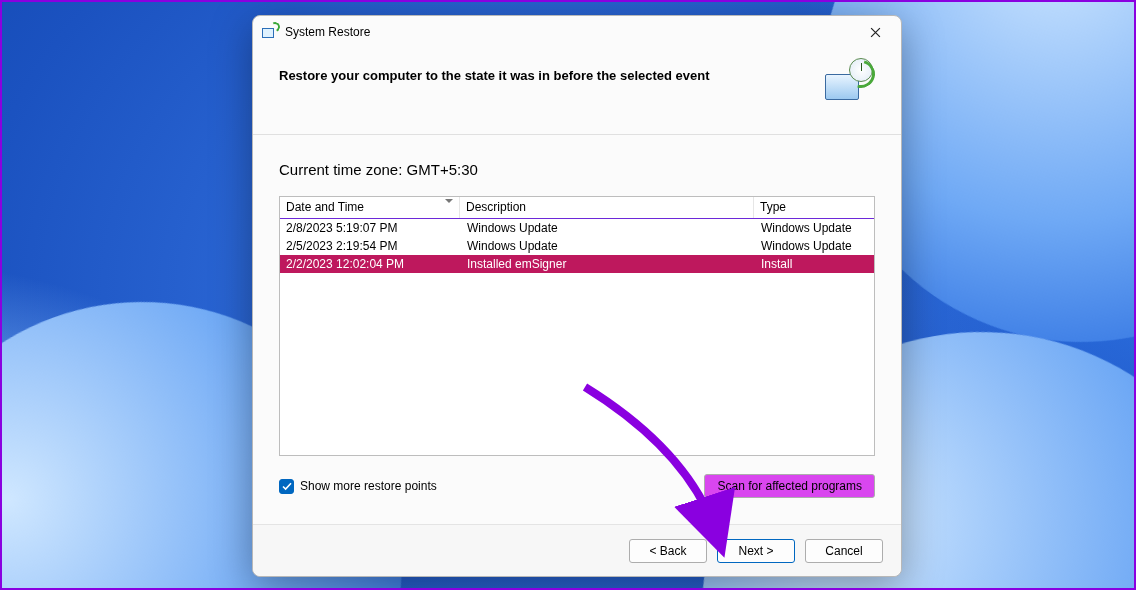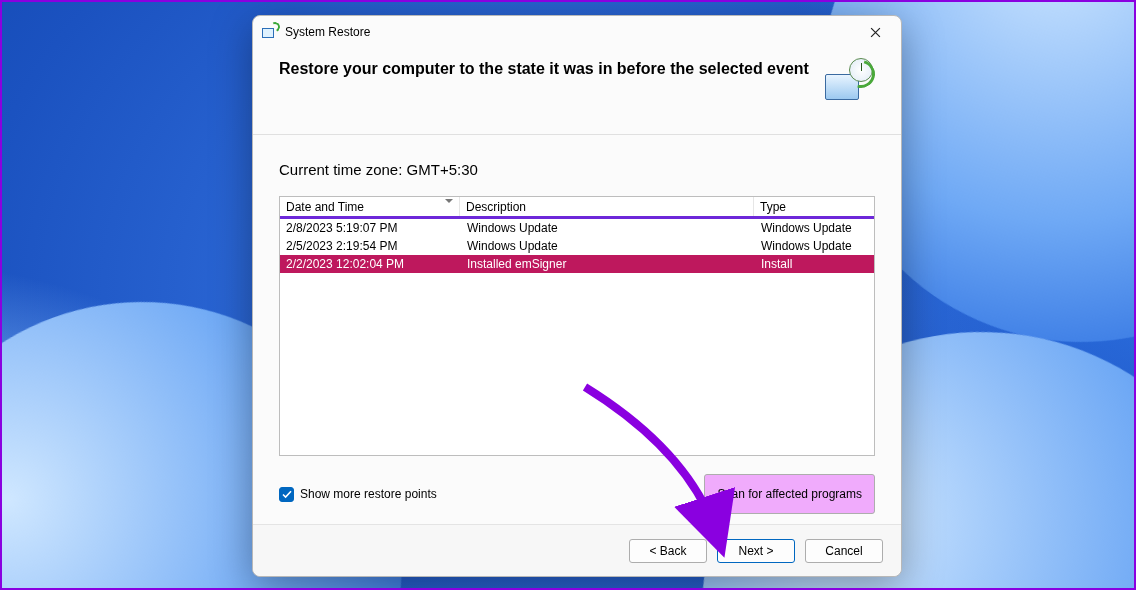--- a/index.html
+++ b/index.html
@@ -75,22 +75,22 @@
   .body-area {
     flex:1;
     padding: 12px 26px 10px 26px;
     display:flex;
     flex-direction:column;
     position:relative;
   }
   .header-row { display:flex; align-items:flex-start; }
   .page-heading {
     font-weight: 600;
-    font-size: 16px;
-    margin-top: 0;
+    font-size: 13px;
+    margin-top: 8px;
     flex:1;
   }
   .big-icon {
     width: 48px; height: 48px;
     position: relative;
     margin-right: 4px;
   }
   .big-mon {
     position:absolute; left:2px; top:14px; width:34px; height:26px;
     background: linear-gradient(#e8f4ff,#9cc9f0);
@@ -116,21 +116,21 @@
 
   .timezone-label { font-size:15px; margin: 8px 0 18px 0; }
 
   .table {
     border:1px solid #bdbdbd;
     background:#fff;
     height: 260px;
     display:flex; flex-direction:column;
     font-size:12px;
   }
-  .thead { display:flex; height:22px; border-bottom:3px solid #6d28d9; user-select:none;}
+  .thead { display:flex; height:22px; border-bottom:1px solid #6d28d9; user-select:none;}
   .th {
     padding: 3px 6px;
     border-right:1px solid #e6e6e6;
     background:#fff;
     position:relative;
   }
   .th.sorted::after{
     content:""; position:absolute; top:-1px; right:6px;
     border:4px solid transparent; border-top-color:#777;
     transform: translateY(3px);
@@ -150,24 +150,24 @@
   }
   .checkbox-wrap { display:flex; align-items:center; gap:6px; }
   .cb {
     width:15px; height:15px; border-radius:3px;
     background:#0067c0; border:1px solid #0067c0;
     display:flex; align-items:center; justify-content:center;
   }
   .cb svg { width:10px; height:9px; }
   .scan-btn {
     margin-left:auto;
-    padding: 12px 12px;
+    padding: 4px 12px;
     border:1px solid #adadad;
     border-radius:3px;
-    background:#f0abfc;
+    background:#d946ef;
     font-size:12px;
   }
 
   .footer {
     height: 52px;
     border-top:1px solid #e4e4e4;
     display:flex; align-items:center; justify-content:flex-end;
     gap:10px; padding: 12px 18px;
     background:#f7f7f7;
     border-radius: 0 0 8px 8px;

